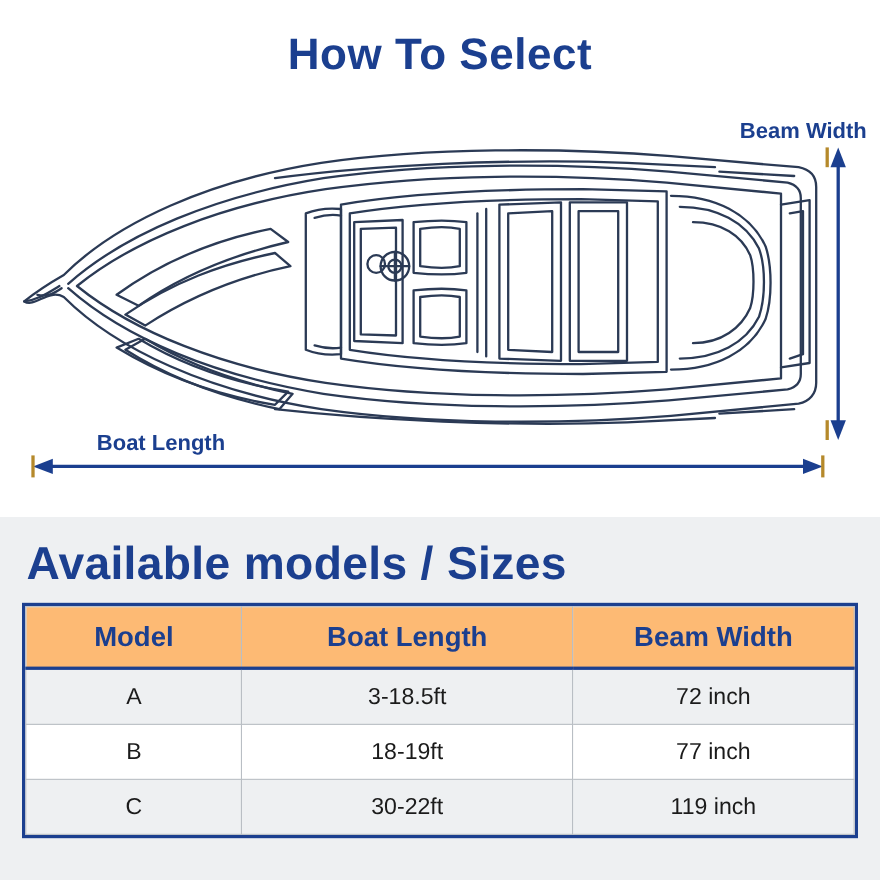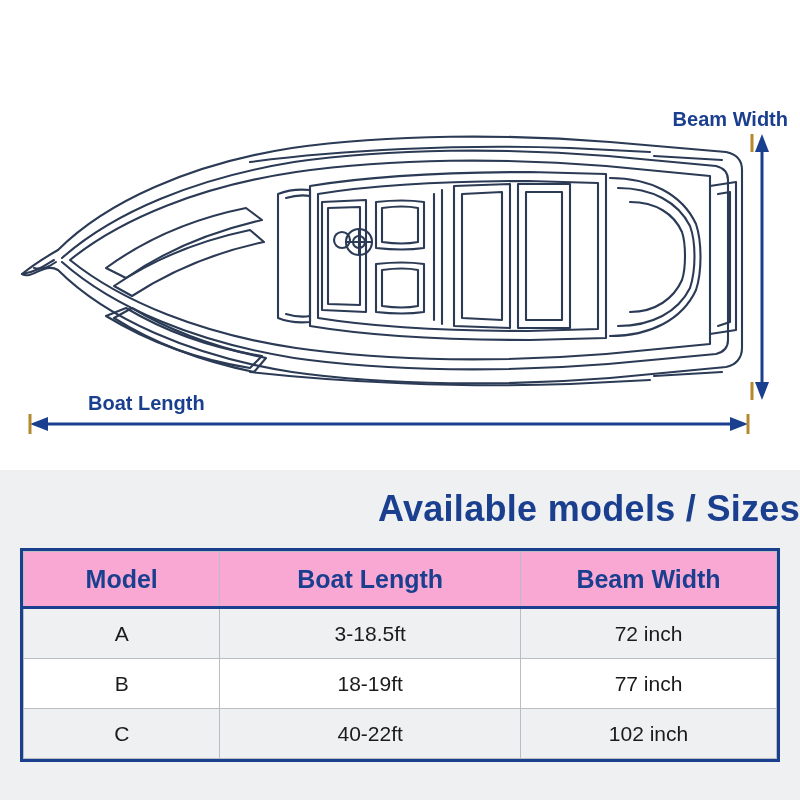--- a/index.html
+++ b/index.html
@@ -82,26 +82,27 @@
   
   .table-section {
     position: absolute;
     top: 470px;
     left: 0;
     width: 800px;
     height: 330px;
     background: #eef0f2;
   }
   .table-title {
-    text-align: right;
-    font-size: 36px;
+    text-align: left;
+    font-size: 42px;
     font-weight: 700;
     color: #1b3f8f;
     padding-top: 18px;
     letter-spacing: 0.3px;
+    margin-left: 24px;
   }
   .table-box {
     position: absolute;
     top: 78px;
     left: 20px;
     width: 760px;
     border: 3px solid #1b3f8f;
     background: #ffffff;
     box-sizing: border-box;
   }
@@ -114,21 +115,21 @@
     border: 1px solid #b9bec4;
     text-align: center;
     color: #1b1b1b;
   }
   table.sizes thead th {
     font-size: 25px;
     font-weight: 700;
     color: #1b3f8f;
     height: 52px;
     border-bottom: 3px solid #1b3f8f;
-    background: #f9a8d4;
+    background: #fdba74;
   }
   table.sizes tbody td {
     font-size: 21px;
     height: 47px;
     font-weight: 400;
   }
   table.sizes tbody tr:nth-child(odd) td {
     background: #eef0f2;
   }
   table.sizes tbody tr:nth-child(even) td {
@@ -138,20 +139,21 @@
   .col-length { width: 40%; }
   .col-beam  { width: 34%; }
 </style>
 </head>
 <body>
 
 <div class="page">
 
   <div class="diagram-section">
 
+    <div class="title">How To Select</div>
 
     <div class="boat-wrap">
       <svg width="780" height="320" viewBox="0 0 780 320" fill="none" xmlns="http://www.w3.org/2000/svg">
         <g stroke="#2b3a55" stroke-width="2.1" fill="none" stroke-linejoin="round" stroke-linecap="round">
 
           <path d="M12 184 C 22 176, 34 168, 48 160 C 96 112, 180 74, 282 58 C 380 44, 500 44, 600 52 L 716 62 C 726 64, 732 70, 732 80 L 732 258 C 732 268, 726 275, 716 277 L 600 288 C 500 296, 380 296, 282 282 C 180 266, 96 228, 48 180 C 34 172, 22 190, 12 184 Z"></path>
 
           <path d="M12 184 C 26 182, 34 176, 44 170"></path>
           <path d="M24 178 C 34 180, 40 176, 46 172"></path>
 
@@ -253,21 +255,21 @@
             <td>3-18.5ft</td>
             <td>72 inch</td>
           </tr>
           <tr>
             <td>B</td>
             <td>18-19ft</td>
             <td>77 inch</td>
           </tr>
           <tr>
             <td>C</td>
-            <td>40-22ft</td>
-            <td>102 inch</td>
+            <td>30-22ft</td>
+            <td>119 inch</td>
           </tr>
         </tbody>
       </table>
     </div>
   </div>
 
 </div>
 
 </body></html>

